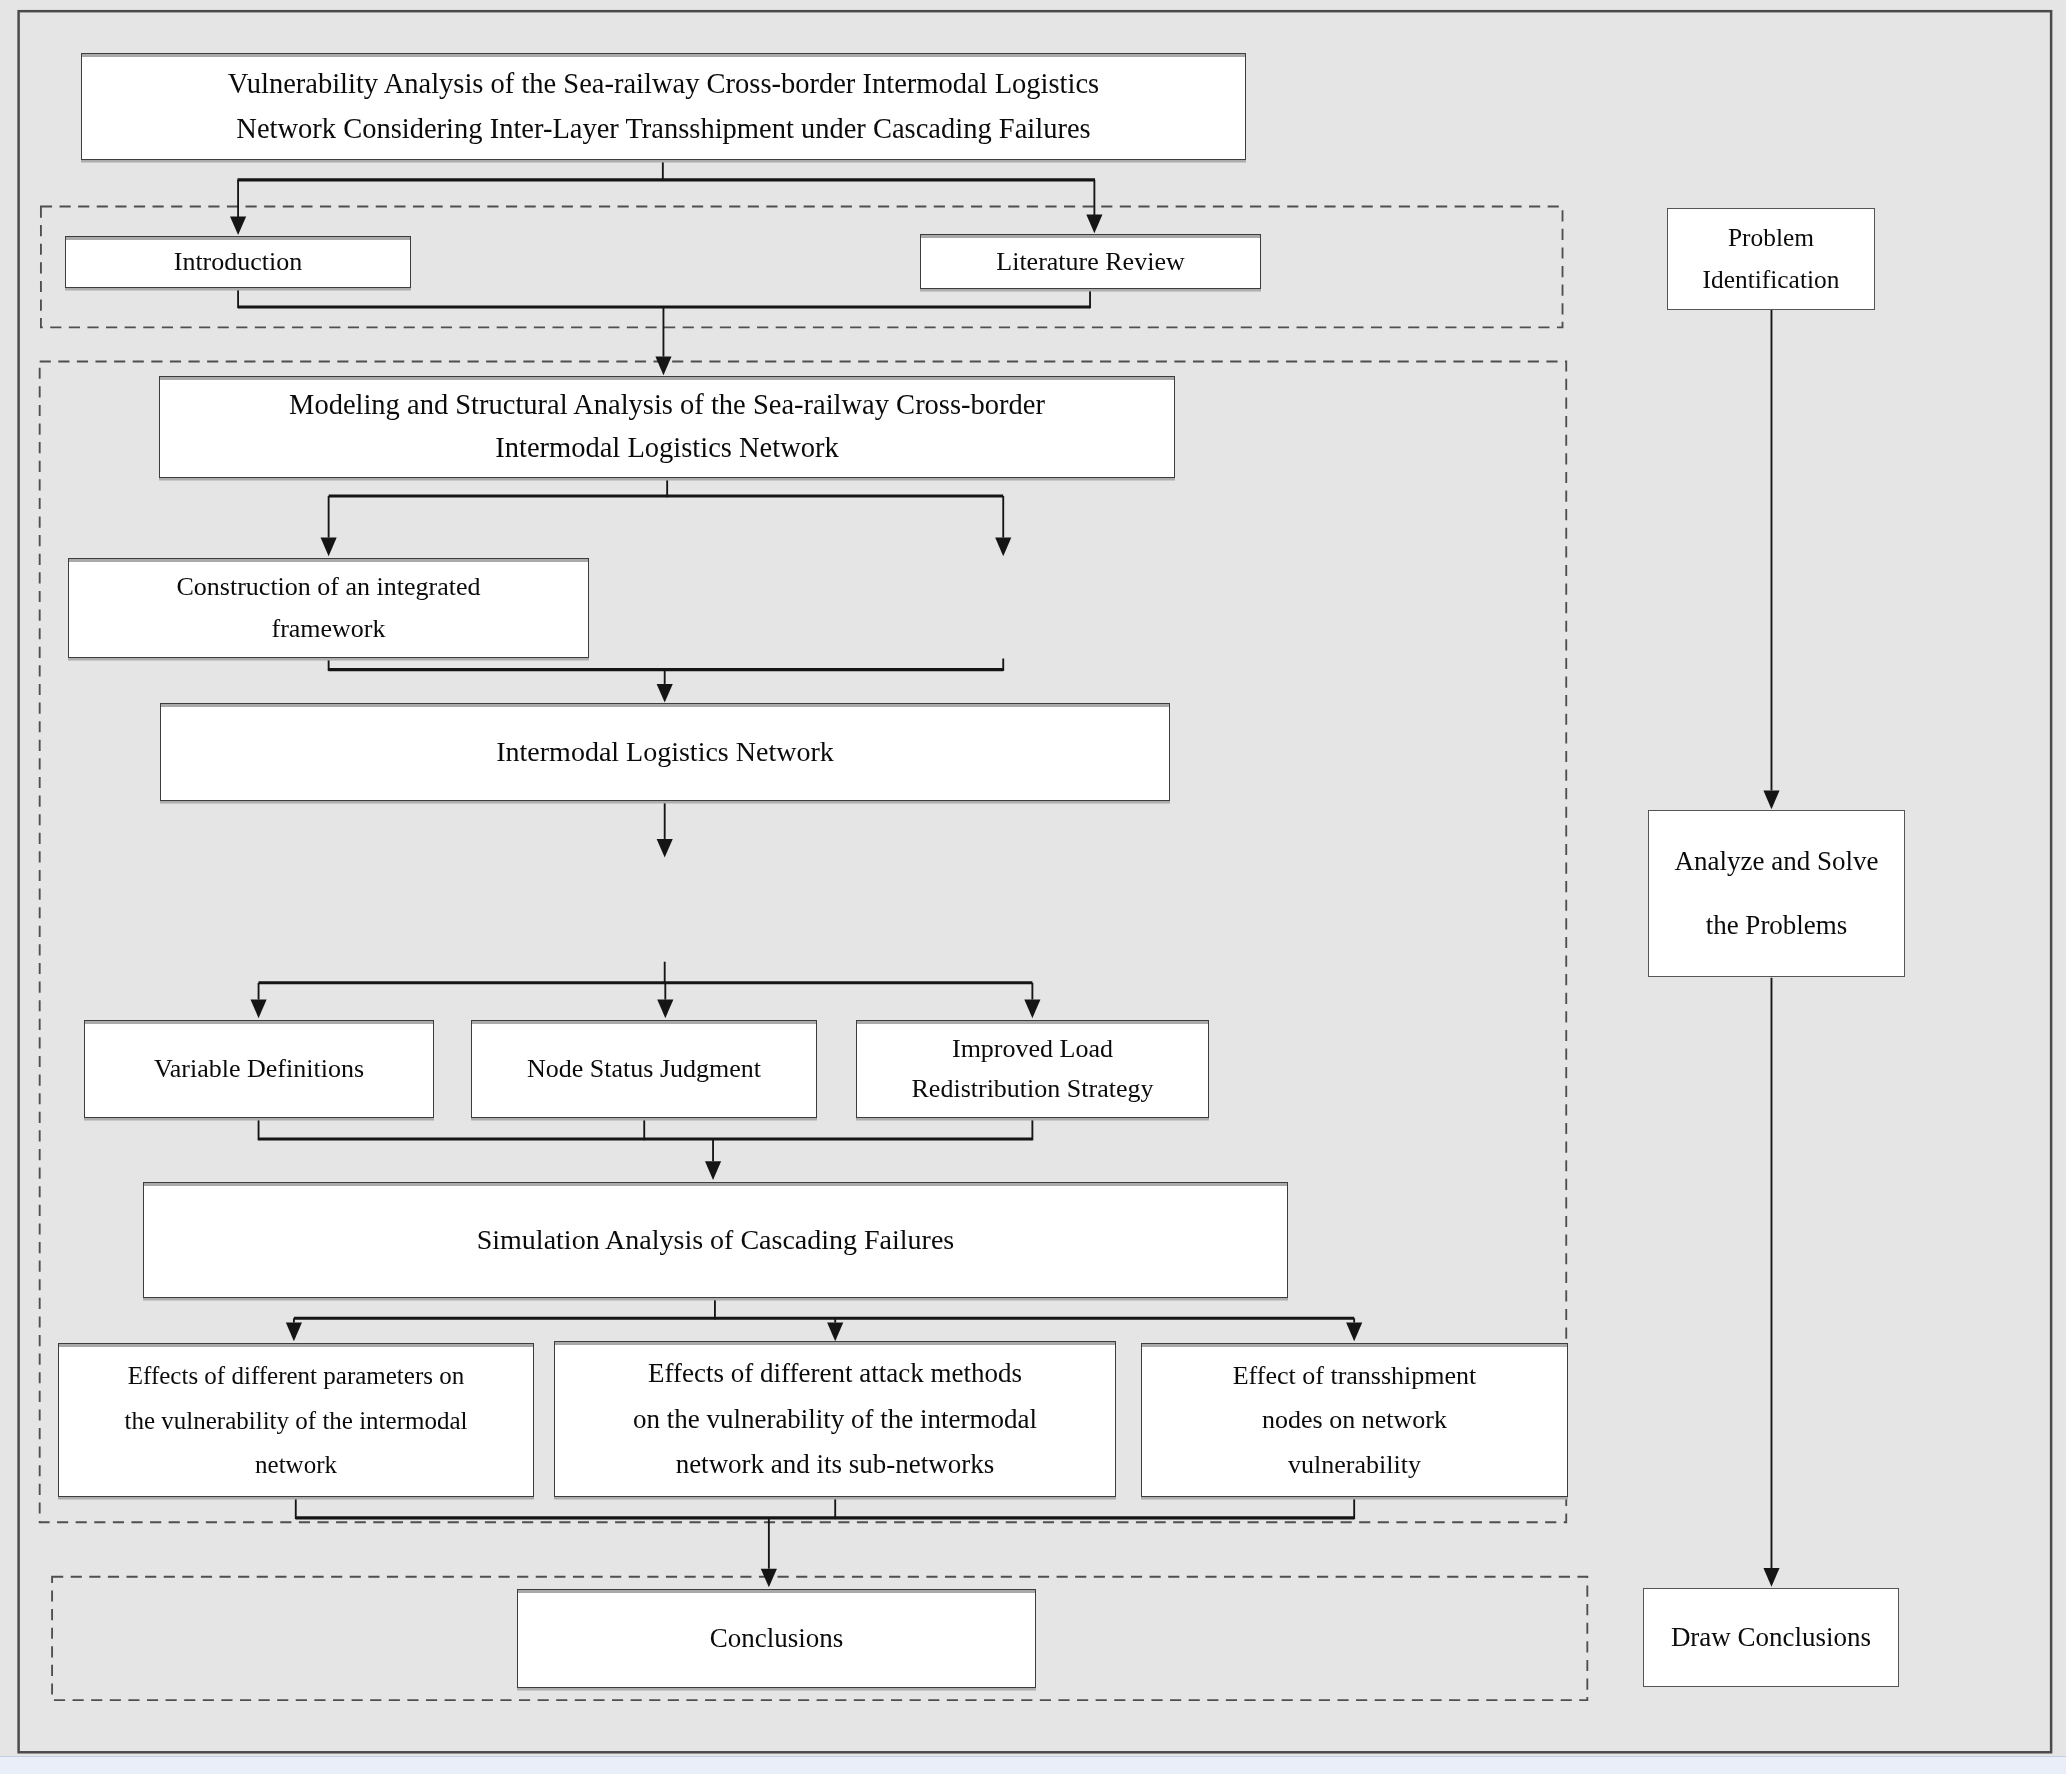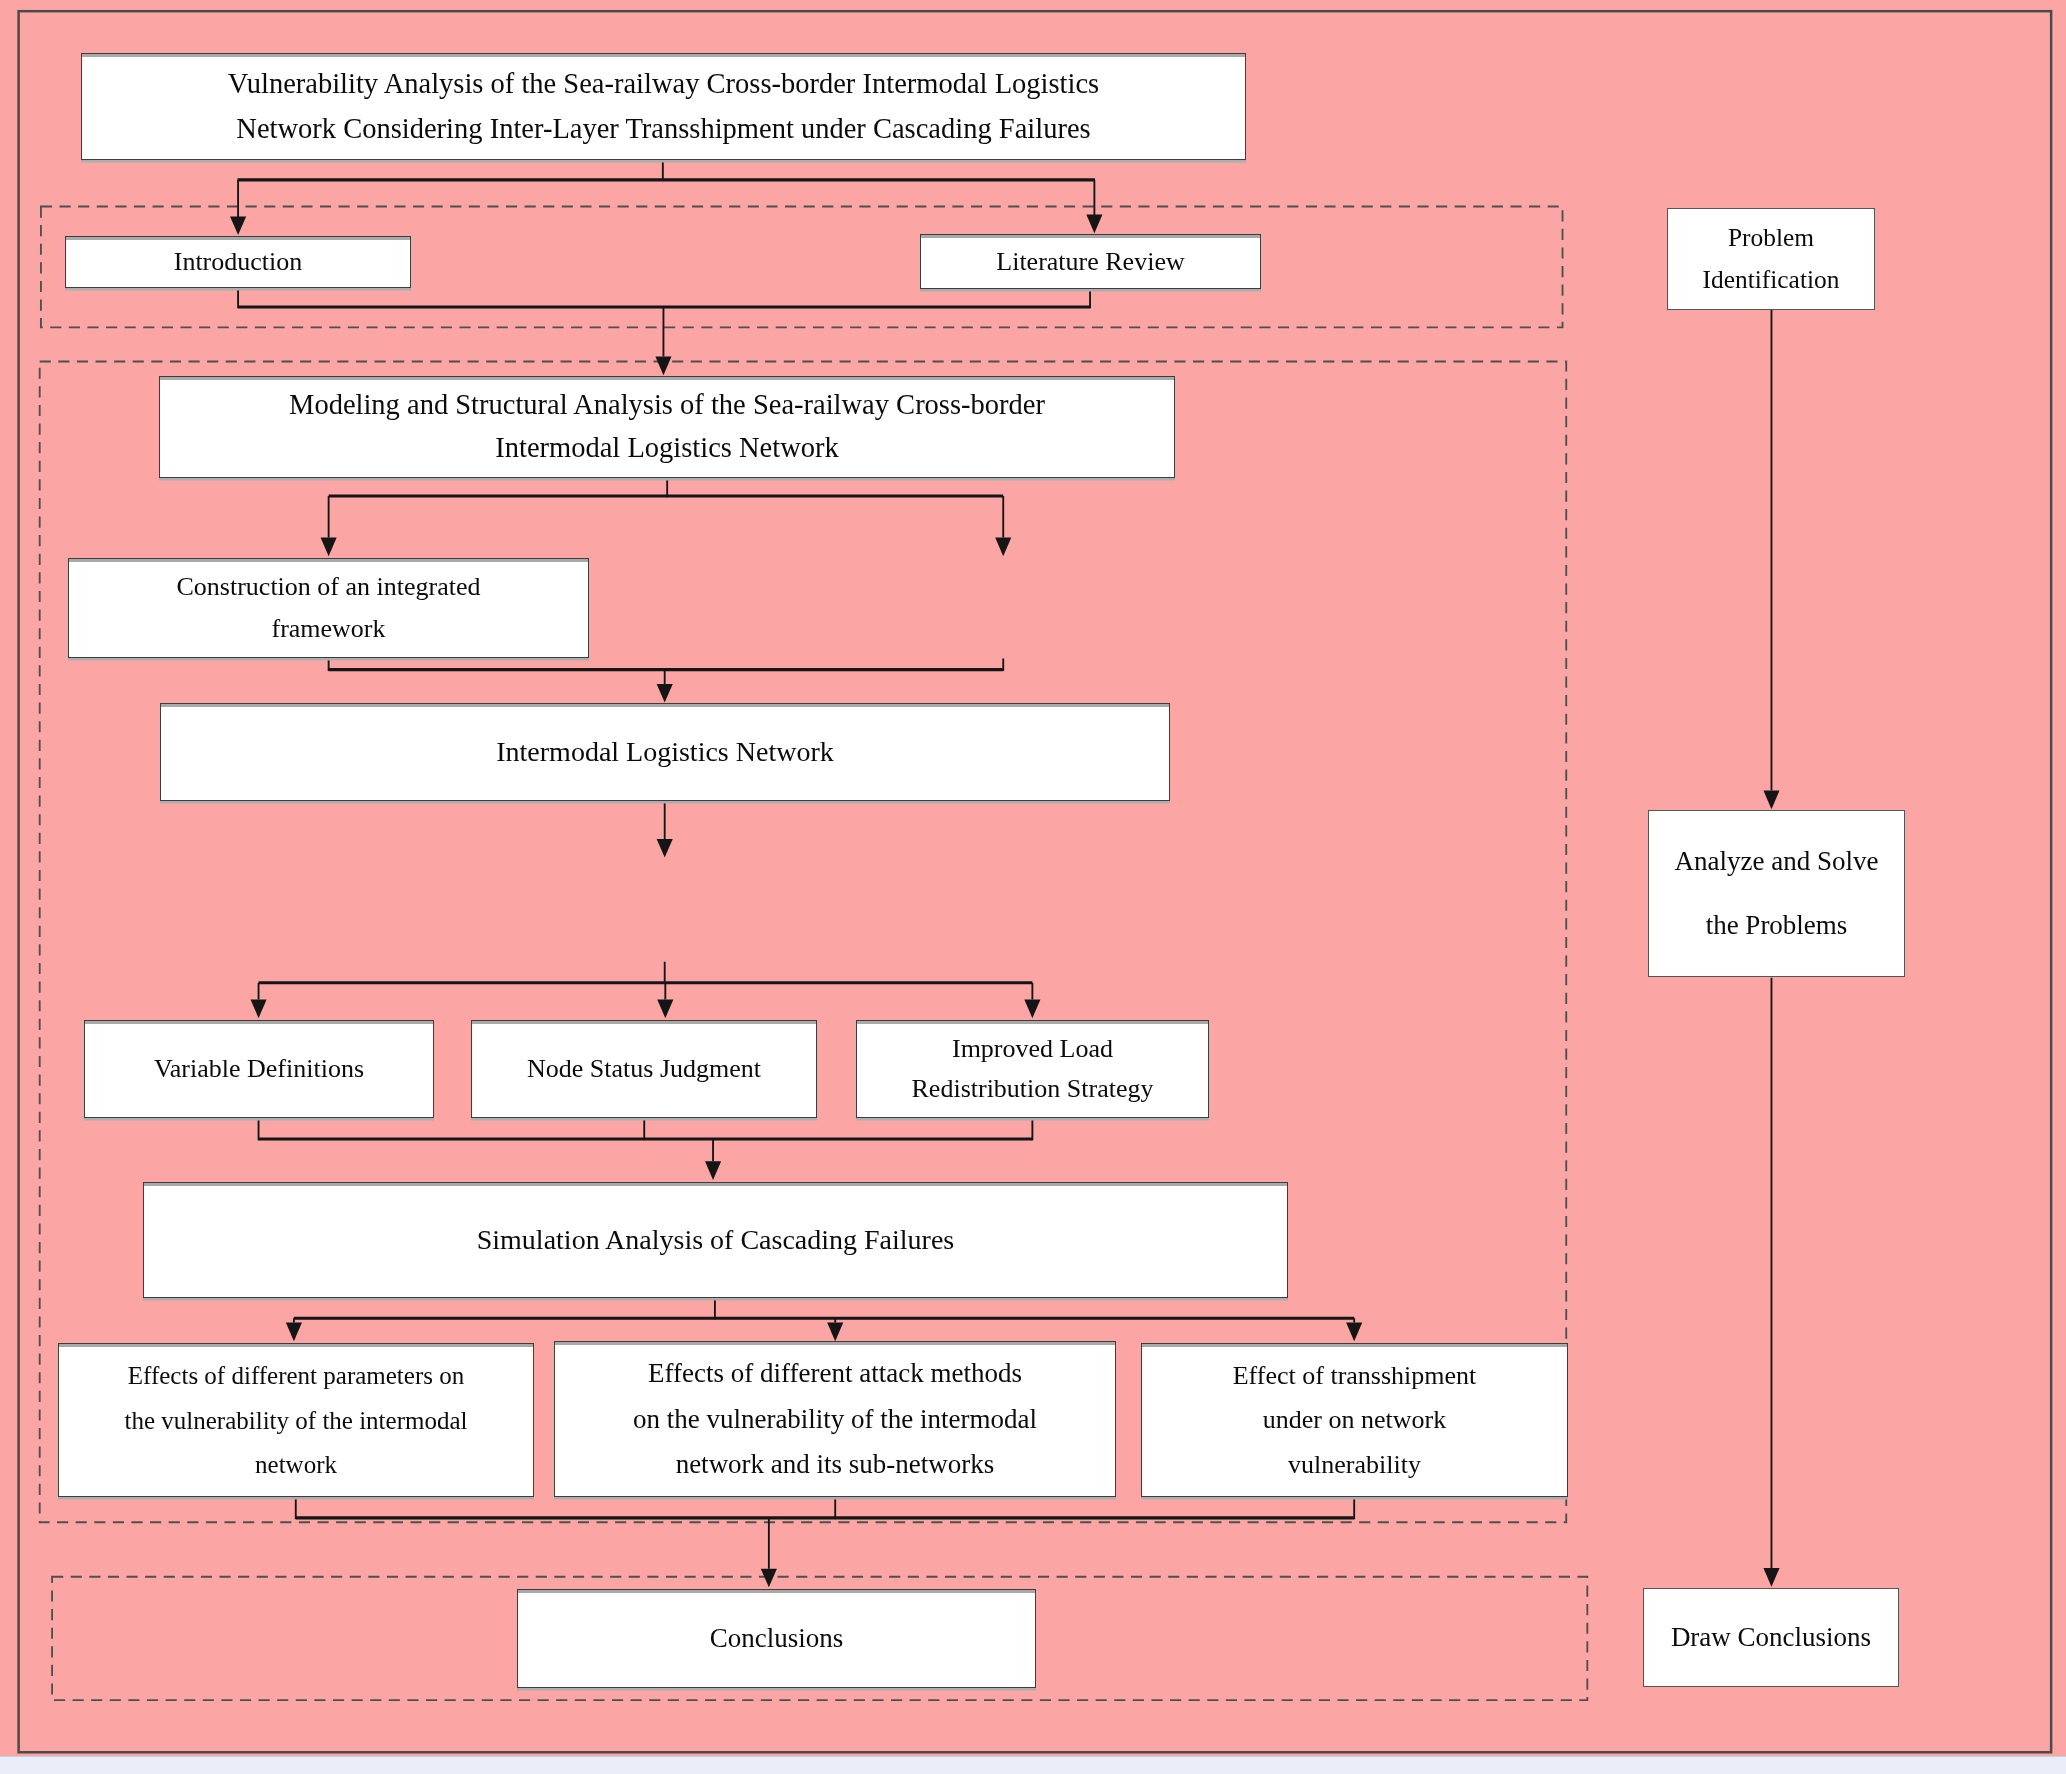--- a/index.html
+++ b/index.html
@@ -1,17 +1,17 @@
 <!DOCTYPE html>
 <html style="font-size:10px"><head>
 <meta charset="utf-8">
 <style>
   html,body{margin:0;padding:0;background:#ffffff;}
   #canvas{
-    position:relative;width:2066px;height:1774px;background:#fca5a5;
+    position:relative;width:2066px;height:1774px;background:#e5e5e5;
     font-family:"Liberation Serif","DejaVu Serif",serif;color:#0b0b0b;overflow:hidden;
   }
   #connector-layer{position:absolute;left:0;top:0;}
   .box{
     position:absolute;box-sizing:border-box;background:#ffffff;
     border:1.9px solid #3d3d3d;
     box-shadow:inset 0 3.1px 0 #a9a9a9, 0 2.5px 0 #adadad;
     display:flex;flex-direction:column;justify-content:space-evenly;align-items:center;
     text-align:center;z-index:2;
   }
@@ -160,21 +160,21 @@
   </div>
 
   <div class="box fs44" style="left:554px;top:1341px;width:562px;height:156px;">
     <div class="line">Effects of different attack methods</div>
     <div class="line">on the vulnerability of the intermodal</div>
     <div class="line">network and its sub-networks</div>
   </div>
 
   <div class="box fs42" style="left:1141px;top:1343px;width:427px;height:154px;">
     <div class="line">Effect of transshipment</div>
-    <div class="line">under on network</div>
+    <div class="line">nodes on network</div>
     <div class="line">vulnerability</div>
   </div>
 
   <div class="box fs43" style="left:517px;top:1589px;width:519px;height:99px;">
     <div class="line">Conclusions</div>
   </div>
 
   <div class="box plain fs41" style="left:1667px;top:208px;width:208px;height:102px;">
     <div class="line">Problem</div>
     <div class="line">Identification</div>

